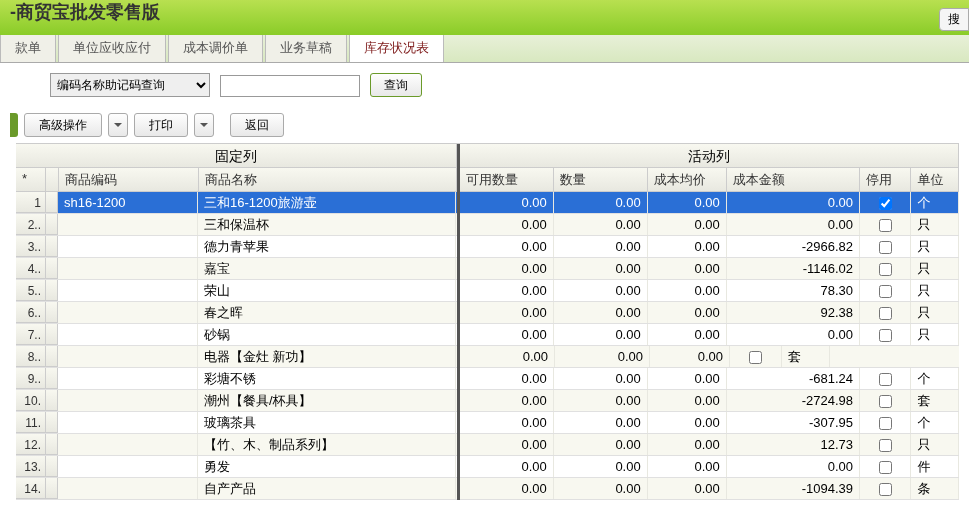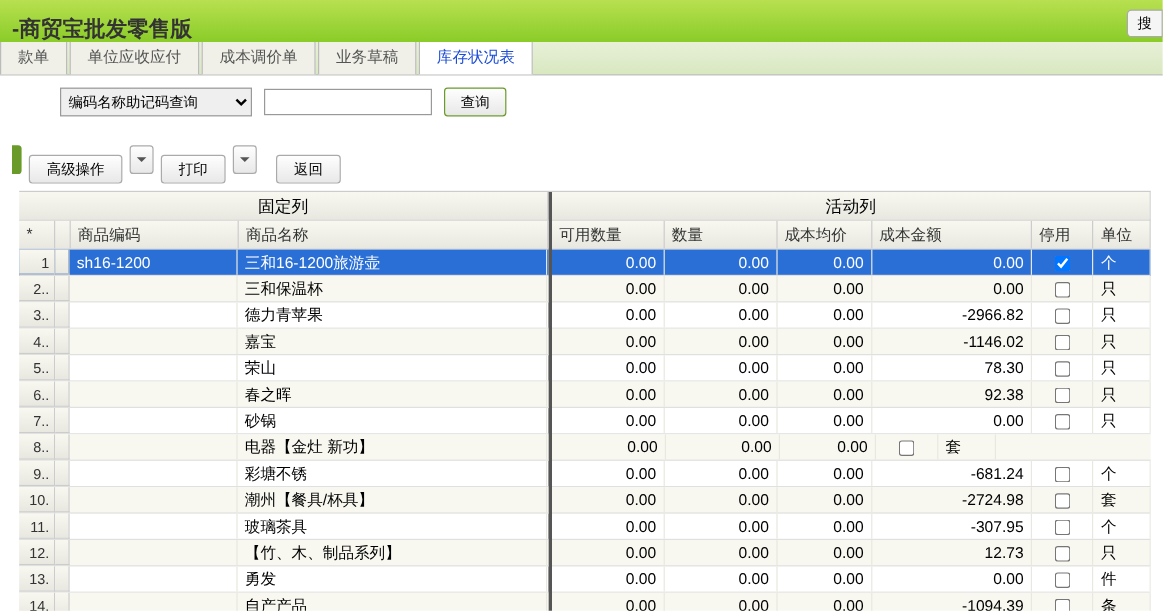--- a/index.html
+++ b/index.html
@@ -7,21 +7,21 @@
       font-family: "Microsoft YaHei", SimSun, Arial, sans-serif;
       font-size: 12px;
       background: #fff;
       width: 969px;
       height: 509px;
       overflow: hidden;
     }
     .header {
       background: linear-gradient(to bottom, #b8e050 0%, #8acc28 100%);
       height: 35px;
-      padding: 12px 10px;
+      padding: 0 10px;
       color: #333;
       font-size: 18px;
       font-weight: bold;
       position: relative;
     }
     .header .search-btn {
       position: absolute;
       right: 0;
       top: 8px;
       background: #f5f5f5;
@@ -45,26 +45,26 @@
       border: 1px solid #bbb;
       border-bottom: none;
       margin-right: 2px;
       cursor: pointer;
       font-size: 13px;
       color: #555;
       text-align: center;
     }
     .tab.active {
       background: #fff;
-      color: #1d4ed8;
+      color: #7f1d1d;
     }
     .search-bar {
       padding: 10px 50px;
       display: flex;
-      align-items: center;
+      align-items: flex-end;
       gap: 10px;
       background: #fff;
     }
     .search-bar select {
       height: 24px;
       font-size: 12px;
       border: 1px solid #999;
       padding: 2px;
       min-width: 160px;
     }
@@ -97,21 +97,20 @@
       border-radius: 0 3px 3px 0;
     }
     .toolbar button {
       height: 24px;
       padding: 0 14px;
       background: linear-gradient(to bottom, #fefefe, #e8e8e8);
       border: 1px solid #aaa;
       border-radius: 3px;
       cursor: pointer;
       font-size: 12px;
-      margin-top: 16px;
     }
     .toolbar .dropdown-caret {
       height: 24px;
       width: 20px;
       background: linear-gradient(to bottom, #fefefe, #e8e8e8);
       border: 1px solid #aaa;
       border-radius: 3px;
       cursor: pointer;
       display: flex;
       align-items: center;

